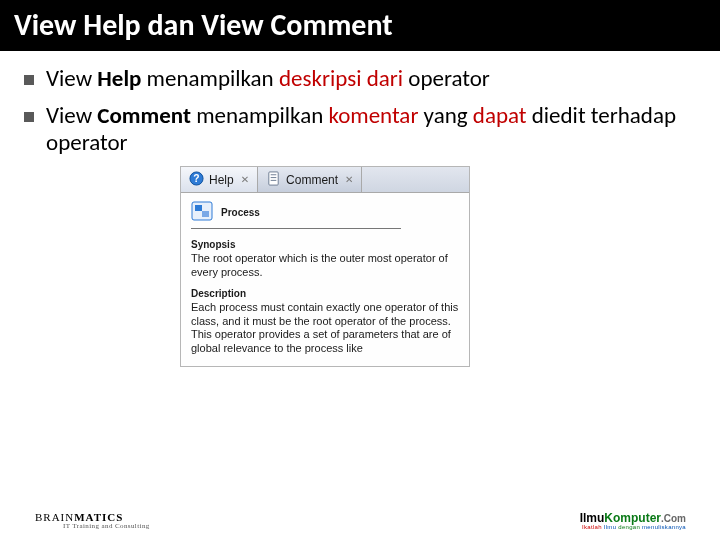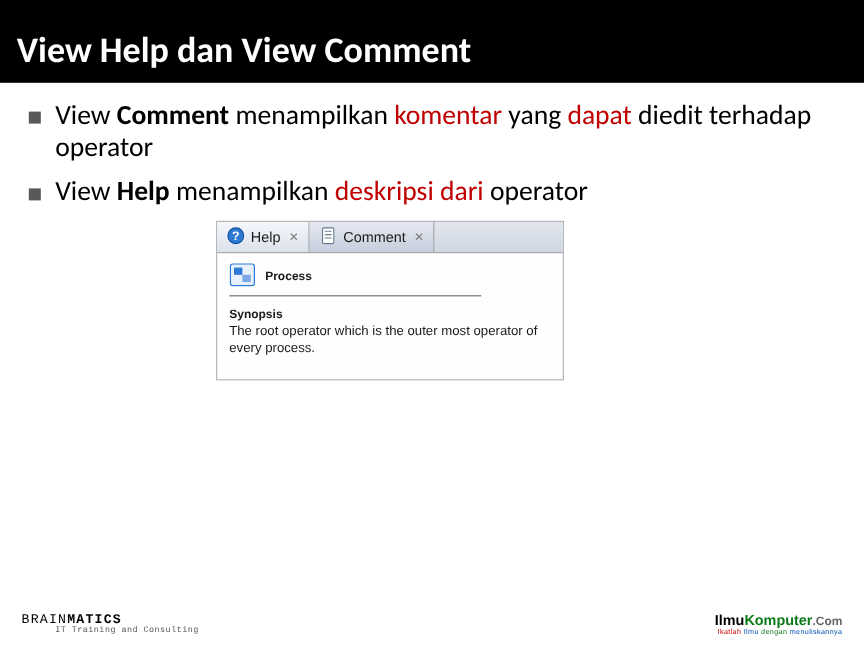--- a/index.html
+++ b/index.html
@@ -11,21 +11,21 @@
     font-family: Calibri, Arial, sans-serif;
     color: #000;
     position: relative;
     overflow: hidden;
   }
   .title-bar {
     background: #000;
     color: #fff;
     font-size: 30px;
     font-weight: 700;
-    padding: 24px 14px 8px 14px;
+    padding: 6px 14px 8px 14px;
   }
   .bullets {
     padding: 8px 20px 0 24px;
   }
   .bullet {
     display: flex;
     align-items: flex-start;
     margin: 6px 0 10px 0;
     font-size: 23px;
     line-height: 1.18;
@@ -92,33 +92,33 @@
     border: none;
     border-top: 1px solid #777;
     margin: 4px 0 10px 0;
     width: 210px;
   }
   .sect { font-size: 10px; font-weight: 700; margin: 4px 0 2px 0; }
   .bodytext { font-size: 11px; line-height: 1.25; margin: 0 0 8px 0; }
 
   .footer-left {
     position: absolute;
-    left: 18px;
+    left: 35px;
     bottom: 10px;
-    font-family: Liberation Mono, monospace;
+    font-family: Liberation Serif, serif;
     font-size: 11px;
     line-height: 1;
   }
   .footer-left .brand { letter-spacing: 1px; }
   .footer-left .brand .bm-b { font-weight: 400; }
   .footer-left .brand .bm-m { font-weight: 700; }
   .footer-left .tag { font-size: 7px; color: #555; letter-spacing: 0.4px; padding-left: 28px; }
   .footer-right {
     position: absolute;
-    right: 18px;
+    right: 34px;
     bottom: 10px;
     text-align: right;
     font-family: Arial, sans-serif;
     line-height: 1;
   }
   .footer-right .ik {
     font-size: 12px;
     font-weight: 700;
   }
   .footer-right .ik .green { color: #0a7a17; }
@@ -130,27 +130,27 @@
 </style>
 </head>
 <body>
 
 <div class="title-bar">View Help dan View Comment</div>
 
 <div class="bullets">
   <div class="bullet">
     <div class="sq"></div>
     <div class="text">
-      <span>View </span><span class="b">Comment</span><span> menampilkan </span><span class="hl-red">komentar</span><span> yang </span><span class="hl-red">dapat</span><span> diedit terhadap operator</span>
+      <span>View </span><span class="b">Help</span><span> menampilkan </span><span class="hl-red">deskripsi</span><span> </span><span class="hl-red">dari</span><span> operator</span>
     </div>
   </div>
   <div class="bullet">
     <div class="sq"></div>
     <div class="text">
-      <span>View </span><span class="b">Help</span><span> menampilkan </span><span class="hl-red">deskripsi</span><span> </span><span class="hl-red">dari</span><span> operator</span>
+      <span>View </span><span class="b">Comment</span><span> menampilkan </span><span class="hl-red">komentar</span><span> yang </span><span class="hl-red">dapat</span><span> diedit terhadap operator</span>
     </div>
   </div>
 </div>
 
 <div class="panel">
   <div class="tab-row">
     <div class="tab">
       <span>
         <svg viewBox="0 0 16 16">
             <circle cx="8" cy="8" r="7" fill="#2e7bd6" stroke="#0d4f9b"></circle>
@@ -180,20 +180,22 @@
             <rect x="1" y="1" width="20" height="18" rx="2" fill="#e8f0fb" stroke="#2e7bd6"></rect>
             <rect x="4" y="4" width="7" height="6" fill="#2e7bd6"></rect>
             <rect x="11" y="10" width="7" height="6" fill="#7aa8e6"></rect>
           </svg>
       </span>
       <span class="proc-title">Process</span>
     </div>
     <hr class="hr">
     <div class="sect">Synopsis</div>
     <p class="bodytext">The root operator which is the outer most operator of every process.</p>
+    <div class="sect">Description</div>
+    <p class="bodytext" style="margin-bottom:0">Each process must contain exactly one operator of this class, and it must be the root operator of the process. This operator provides a set of parameters that are of global relevance to the process like</p>
   </div>
 </div>
 
 <div class="footer-left">
   <div class="brand"><span class="bm-b">BRAIN</span><span class="bm-m">MATICS</span></div>
   <div class="tag">IT Training and Consulting</div>
 </div>
 
 <div class="footer-right">
   <div class="ik"><span>Ilmu</span><span class="green">Komputer</span><span class="com">.Com</span></div>

